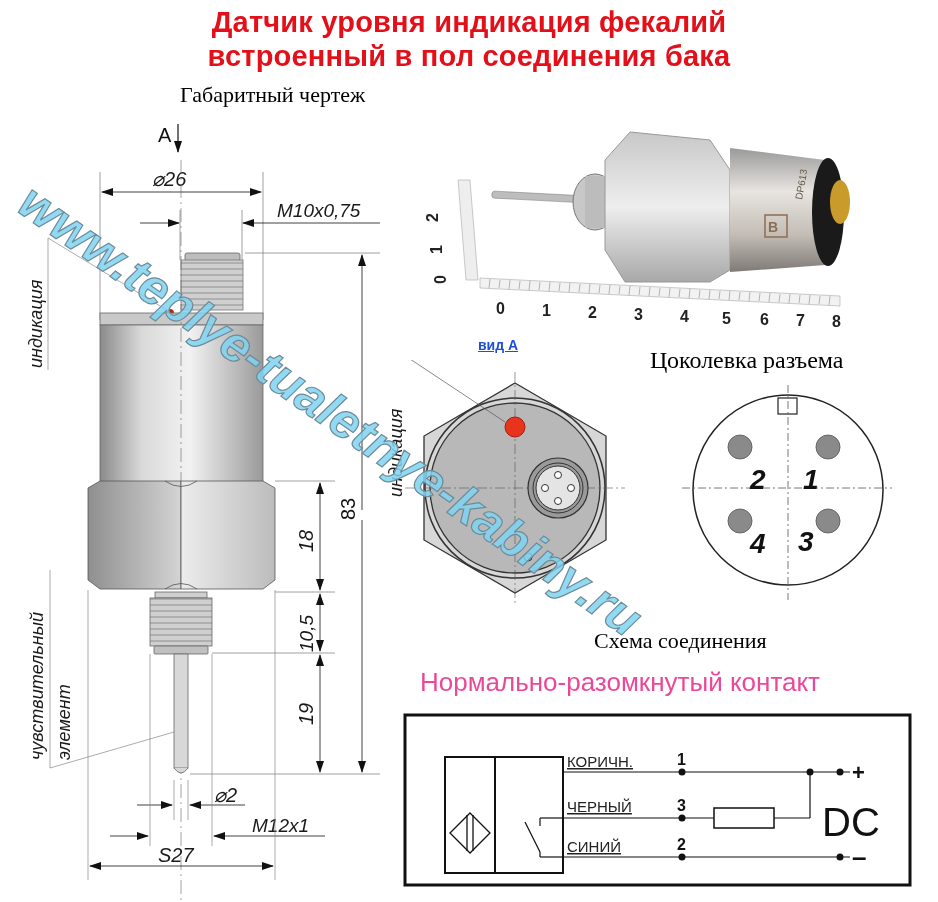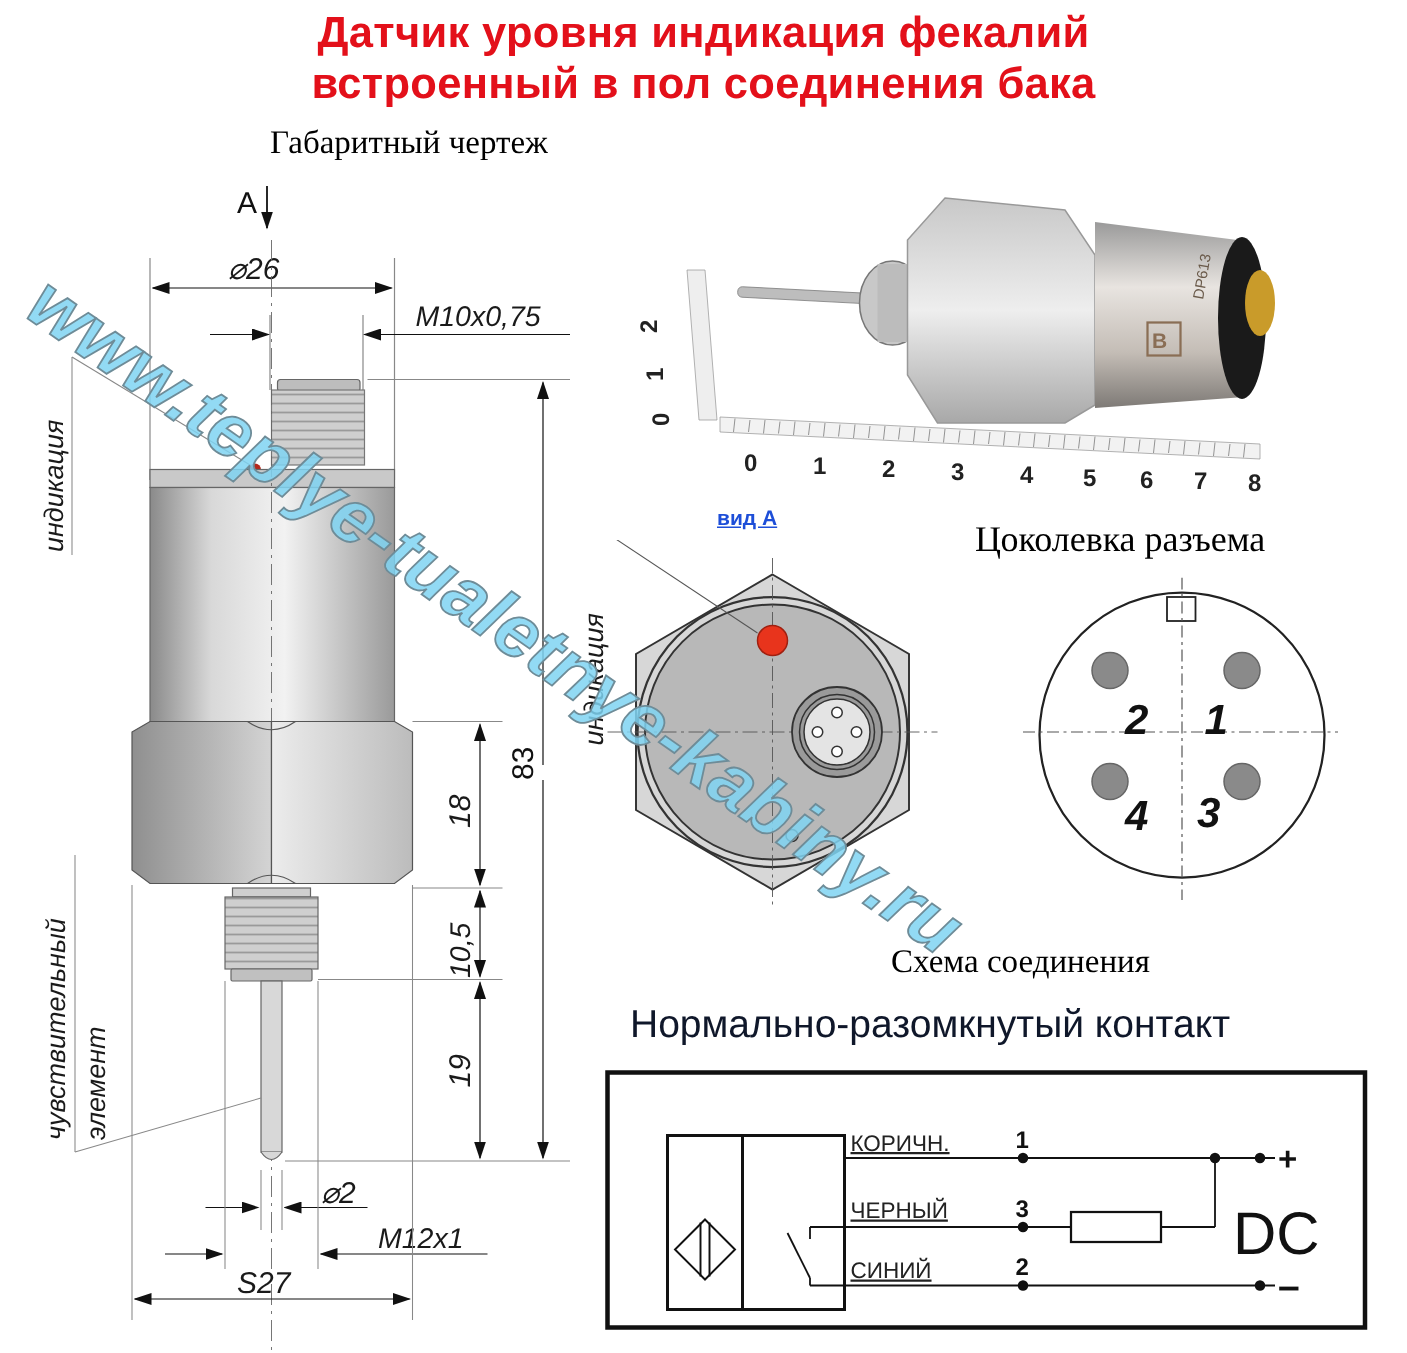--- a/index.html
+++ b/index.html
@@ -247,21 +247,21 @@
   <circle cx="828" cy="521" r="12" fill="#8a8a8a" stroke="#666"></circle>
   <g font-size="28" font-weight="bold" font-style="italic" fill="#111">
     <text x="750" y="489">2</text>
     <text x="803" y="489">1</text>
     <text x="750" y="553">4</text>
     <text x="798" y="551">3</text>
   </g>
 </svg>
 
 <div class="abs serif" style="left:594px; top:628px; font-size:22px;">Схема соединения</div>
-<div class="abs" style="left:420px; top:667px; font-size:26px; color:#0f172a;">Нормально-разомкнутый контакт</div>
+<div class="abs" style="left:420px; top:667px; font-size:26px; color:#ec4899;">Нормально-разомкнутый контакт</div>
 <svg class="abs" style="left:400px; top:710px;" width="538" height="192" viewBox="400 710 538 192">
   <rect x="405" y="715" width="505" height="170" fill="#fff" stroke="#111" stroke-width="3"></rect>
   <rect x="445" y="757" width="118" height="116" fill="#fff" stroke="#111" stroke-width="2"></rect>
   <line x1="495" y1="757" x2="495" y2="873" stroke="#111" stroke-width="2"></line>
 
   <polygon points="470,813 490,833 470,853 450,833" fill="none" stroke="#111" stroke-width="1.3"></polygon>
   <line x1="467" y1="815" x2="467" y2="851" stroke="#111" stroke-width="1.3"></line>
   <line x1="473" y1="815" x2="473" y2="851" stroke="#111" stroke-width="1.3"></line>
 
   <line x1="540" y1="818" x2="563" y2="818" stroke="#111" stroke-width="1.2"></line>

